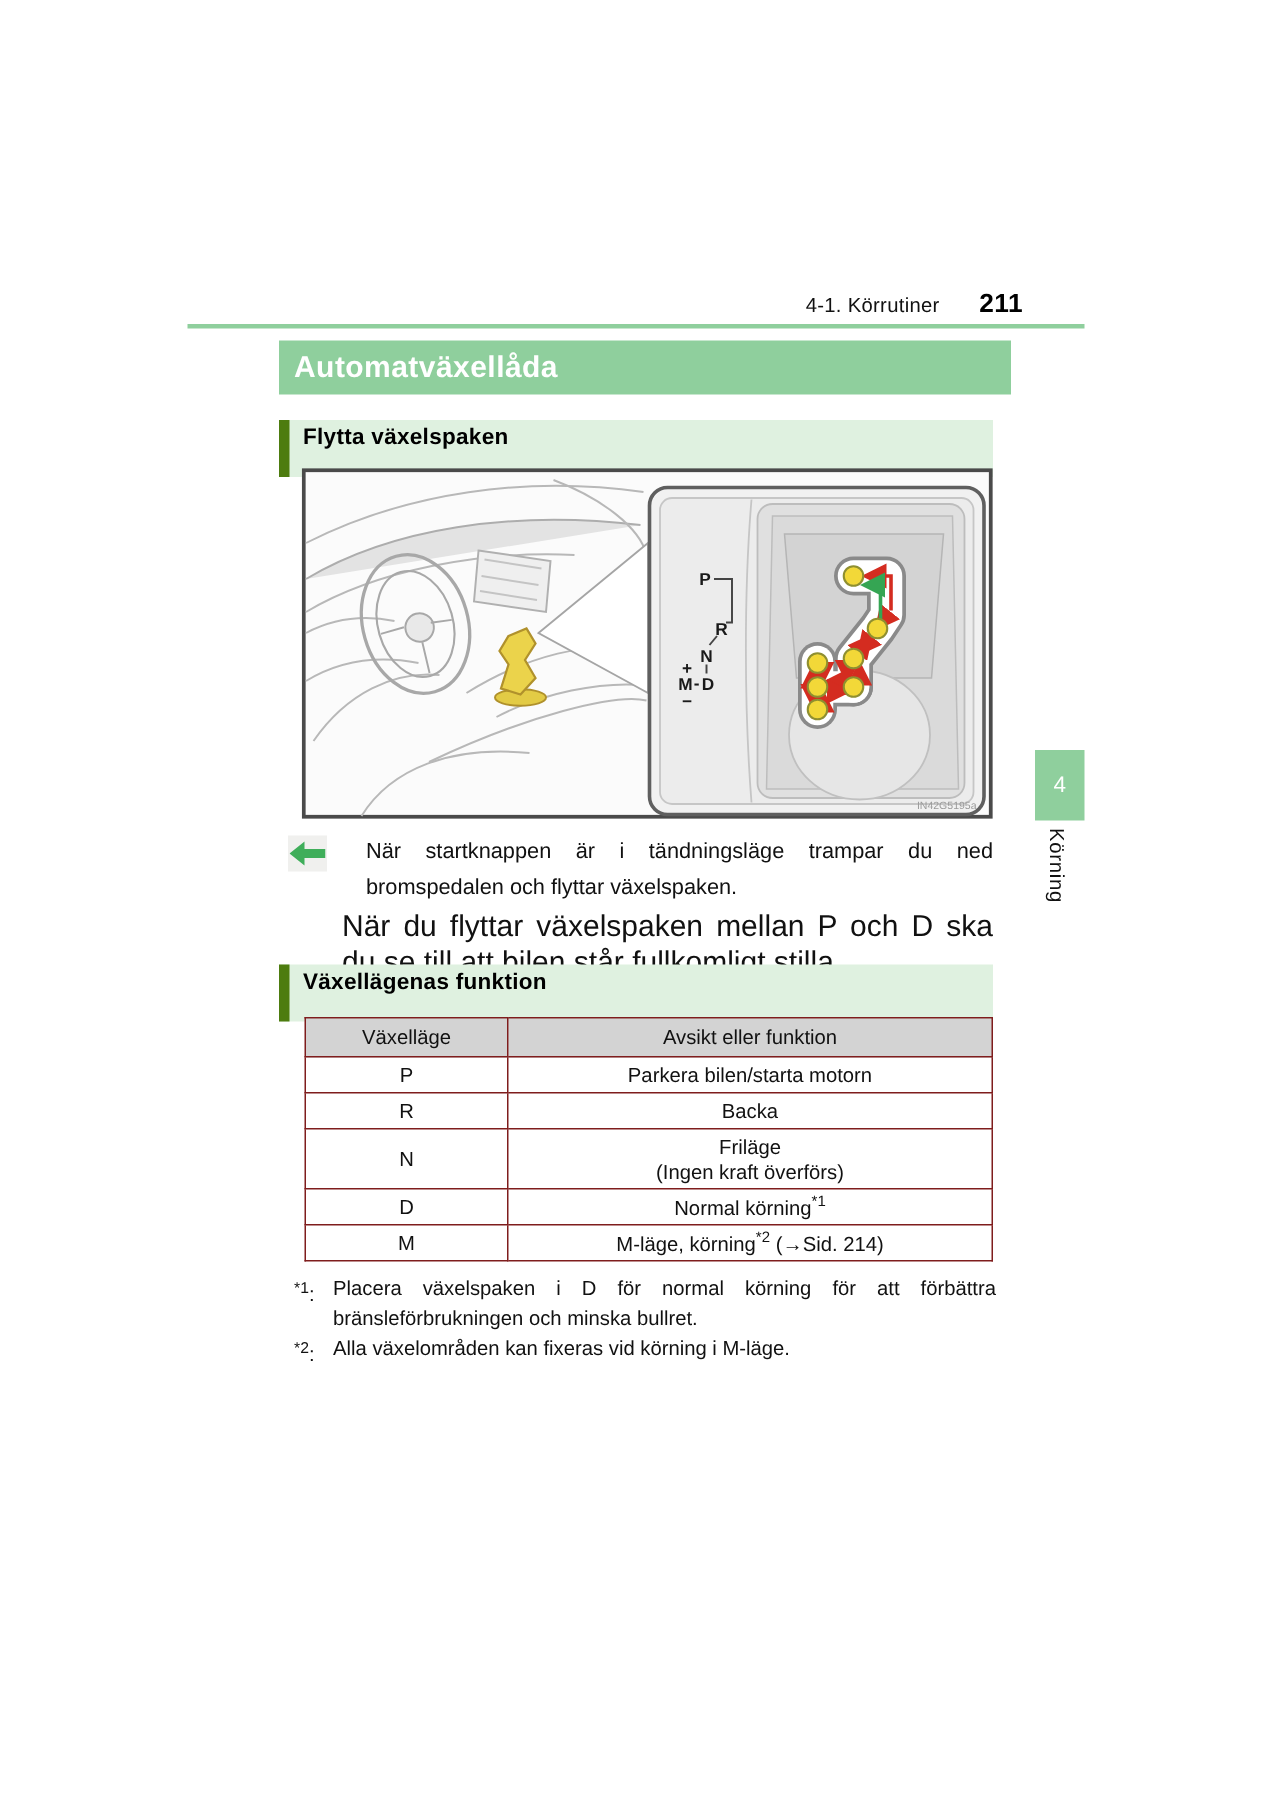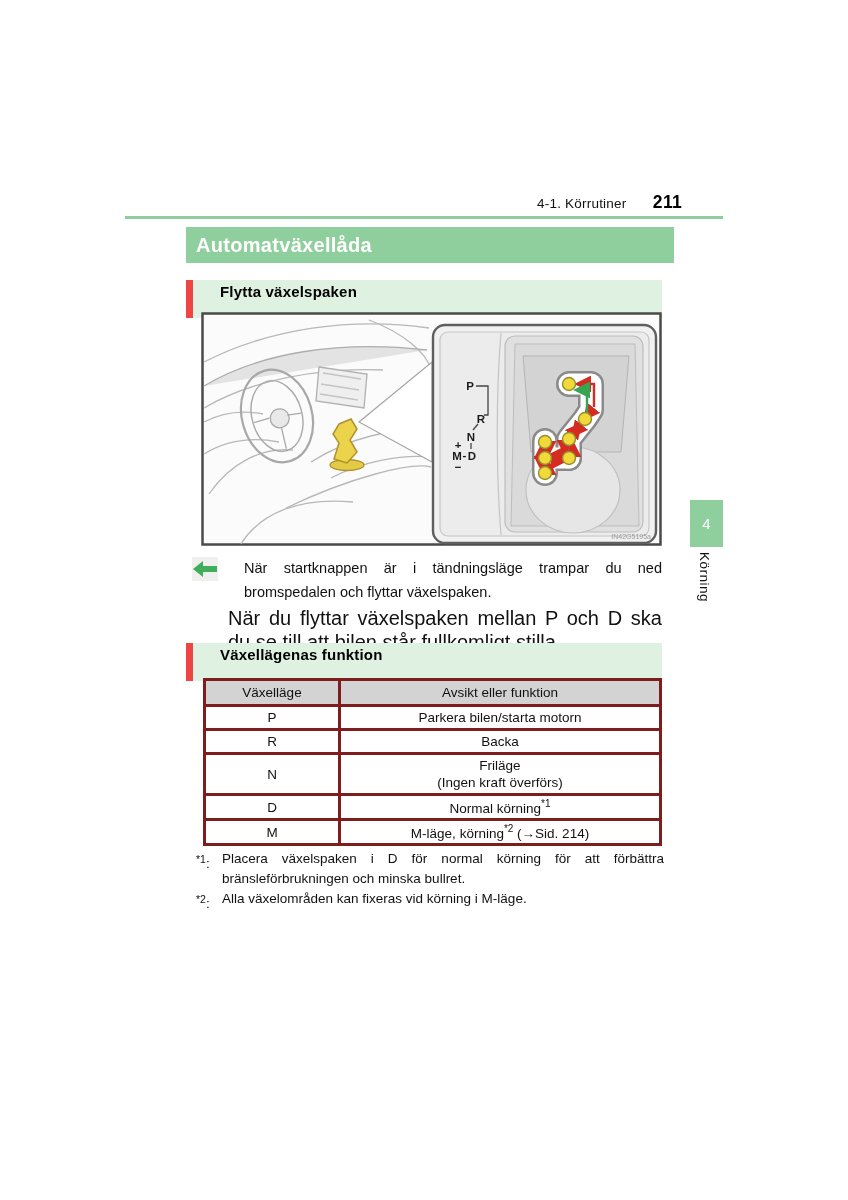--- a/index.html
+++ b/index.html
@@ -11,39 +11,39 @@
   
   .header-row { position:absolute; top:192px; left:125px; width:557px; text-align:right; white-space:nowrap; }
   .breadcrumb { font-size:13.5px; color:#111; letter-spacing:.2px; }
   .page-number { font-size:17.5px; font-weight:bold; color:#000; margin-left:22px; letter-spacing:.3px;margin-top:28px; }
   .header-rule { position:absolute; top:216px; left:125px; width:598px; height:3px; background:#8fcf9d; }
   
   .main-title-bar { position:absolute; top:227px; left:186px; width:488px; height:36px;
     background:#8fcf9d; color:#ffffff; font-size:20px; font-weight:bold; line-height:36px;
     padding-left:10px; letter-spacing:.3px; }
   .section-bar { position:absolute; left:186px; width:476px; height:38px;
-    background:#dff1e0; border-left:7px solid #ef4444; color:#000; font-size:15px; font-weight:bold;
-    line-height:24px; padding-left:27px; letter-spacing:.2px; }
+    background:#dff1e0; border-left:7px solid #4d7c0f; color:#000; font-size:15px; font-weight:bold;
+    line-height:24px; padding-left:9px; letter-spacing:.2px; }
   .section-bar.s1 { top:280px; }
   .section-bar.s2 { top:643px; }
   
   .figure-wrap { position:absolute; top:312px; left:201px; width:461px; height:234px; }
   .figure-wrap svg { display:block; }
   
   .bullet-row { position:absolute; top:556px; left:192px; width:470px; display:flex; align-items:flex-start; }
   .bullet-icon { flex:0 0 auto; width:26px; height:24px; background:#f0f0ee; display:flex;
     align-items:center; justify-content:center; margin-top:1px; }
   .bullet-text { margin-left:26px; width:434px; font-size:14.5px; line-height:24px;
     text-align:justify; color:#111; }
   .para2 { position:absolute; top:606px; left:228px; width:434px; font-size:20px;
     line-height:24px; text-align:justify; color:#111; }
   
   table.gear { position:absolute; top:678px; left:203px; width:459px; border-collapse:collapse;
     font-size:13.5px; color:#111; table-layout:fixed; }
-  table.gear th, table.gear td { border:3px solid #7f1d1d; text-align:center; vertical-align:middle; padding:2px 6px; }
+  table.gear th, table.gear td { border:1px solid #7f1d1d; text-align:center; vertical-align:middle; padding:2px 6px; }
   table.gear th { background:#d3d3d3; font-weight:normal; height:26px; }
   table.gear td { height:24px; }
   table.gear tr.tall td { height:40px; line-height:17px; }
   table.gear .col-mode { width:135px; }
   sup.fnref { font-size:10px; vertical-align:6px; letter-spacing:0; }
   
   .footnote { position:absolute; left:196px; width:468px; display:flex; align-items:flex-start;
     font-size:13.5px; line-height:20px; color:#111; }
   .footnote.f1 { top:849px; }
   .footnote.f2 { top:889px; }

